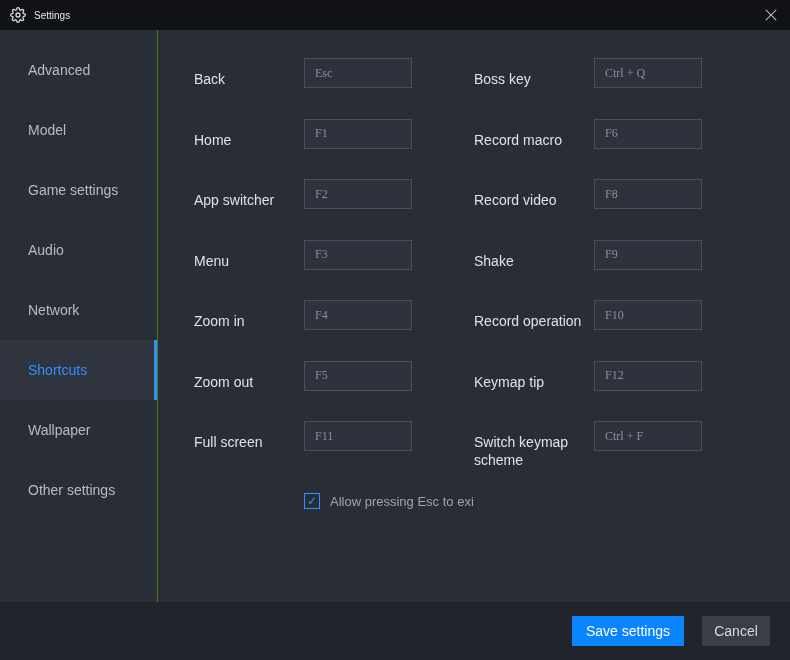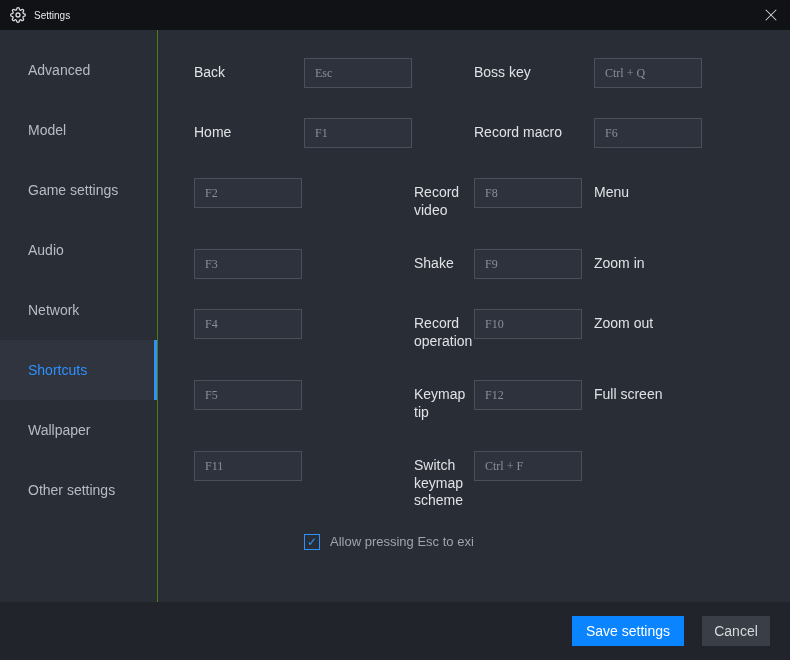--- a/index.html
+++ b/index.html
@@ -77,20 +77,21 @@
     display: grid;
     grid-template-columns: 110px 110px 60px 120px 110px;
     row-gap: 30px;
     align-items: start;
   }
   .row-label {
     color: #e0e2e5;
     font-size: 14px;
     padding-top: 6px;
     line-height: 1.25;
+    margin-top: 7px;
   }
   .shortcut-input {
     width: 108px;
     height: 30px;
     background: #2e323c;
     border: 1px solid #4a4f59;
     color: #8a8f98;
     padding: 0 10px;
     font-size: 12px;
     outline: none;
@@ -185,20 +186,21 @@
         <div class="row-label">Back</div>
         <input class="shortcut-input" value="Esc" style="">
         <div class="spacer"></div>
         <div class="row-label">Boss key</div>
         <input class="shortcut-input" value="Ctrl + Q" style="">
         <div class="row-label">Home</div>
         <input class="shortcut-input" value="F1" style="">
         <div class="spacer"></div>
         <div class="row-label">Record macro</div>
         <input class="shortcut-input" value="F6" style="">
+        <div class="row-label">App switcher</div>
         <input class="shortcut-input" value="F2" style="">
         <div class="spacer"></div>
         <div class="row-label">Record video</div>
         <input class="shortcut-input" value="F8" style="">
         <div class="row-label">Menu</div>
         <input class="shortcut-input" value="F3" style="">
         <div class="spacer"></div>
         <div class="row-label">Shake</div>
         <input class="shortcut-input" value="F9" style="">
         <div class="row-label">Zoom in</div>

